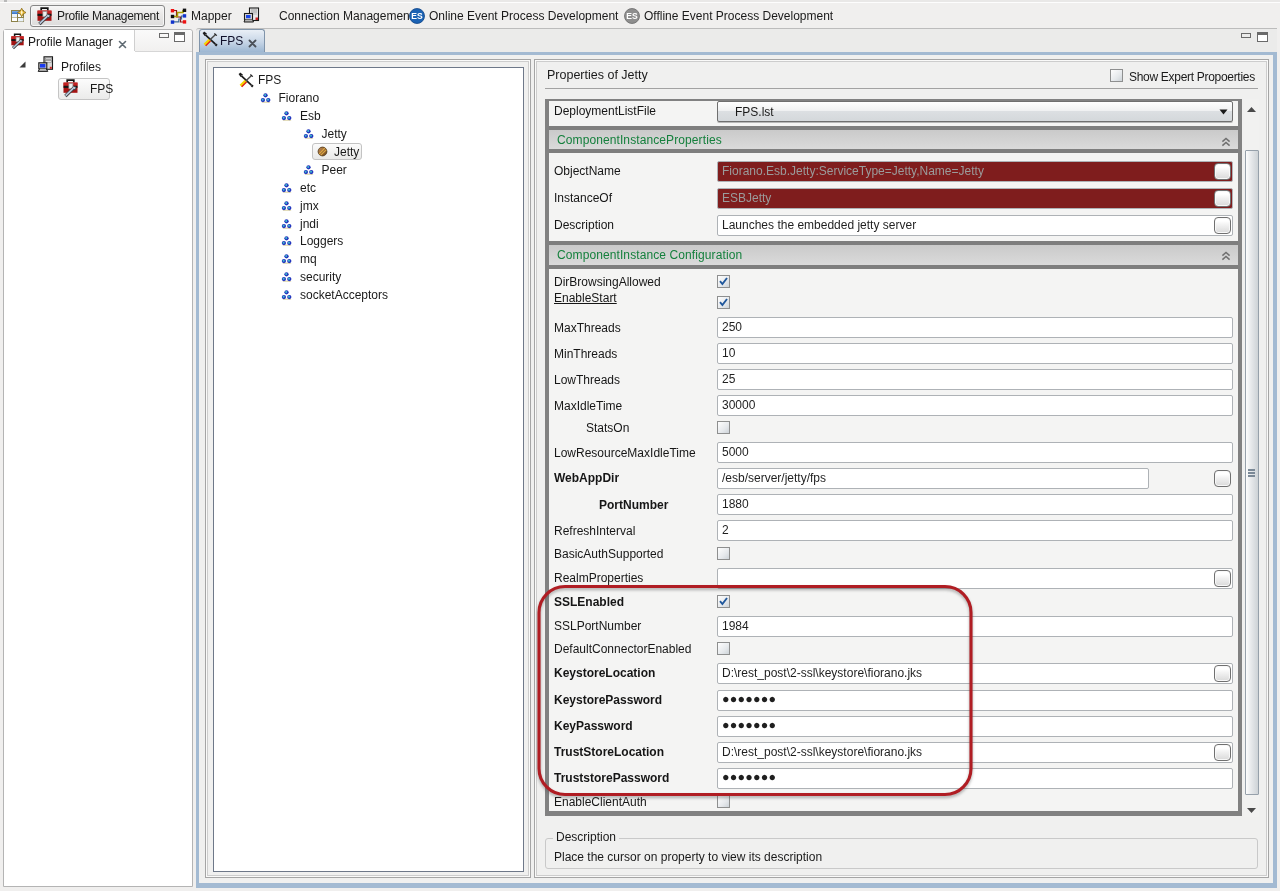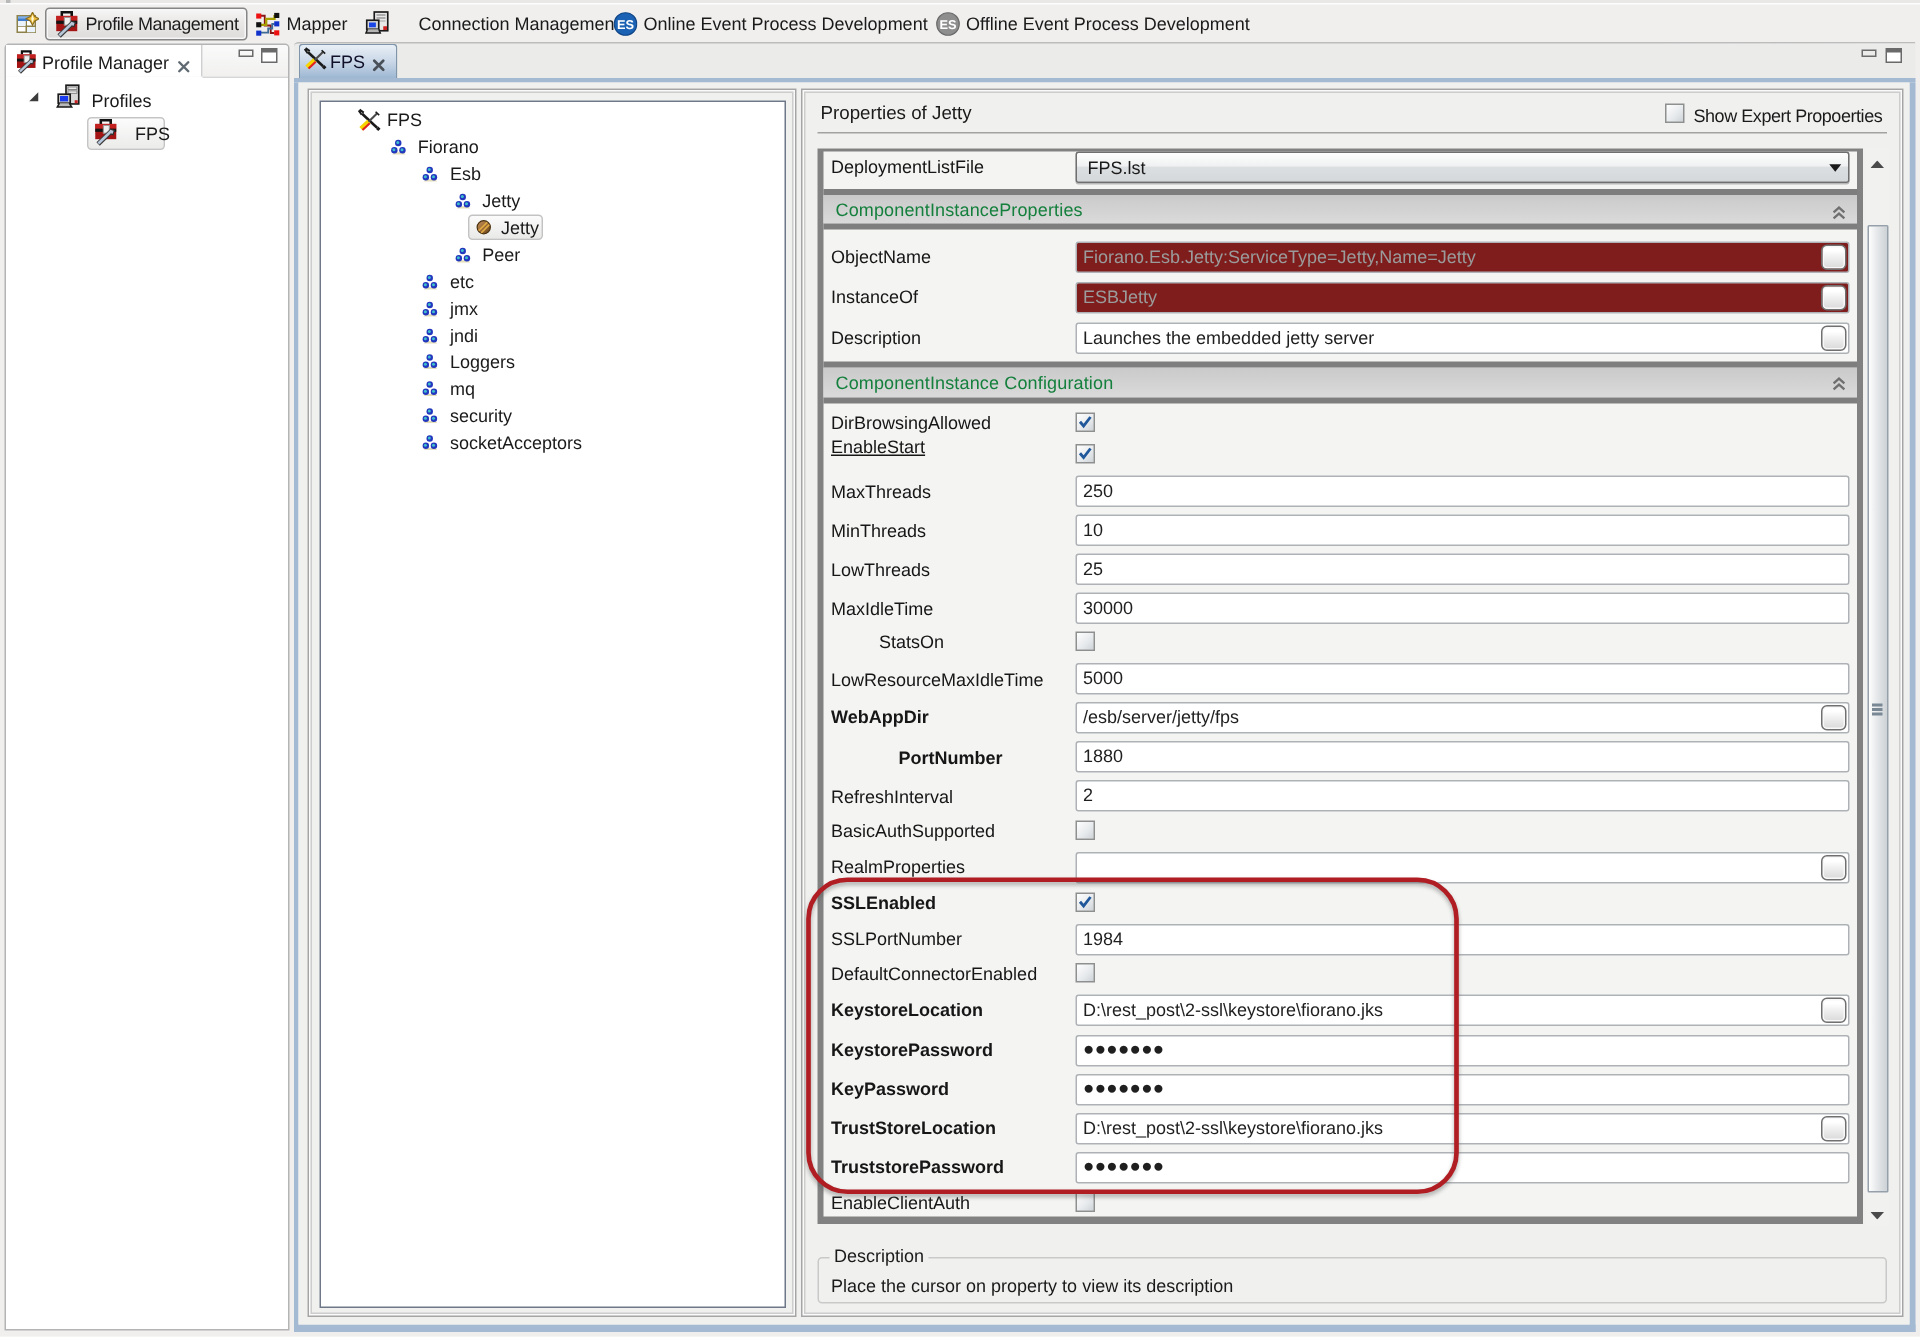--- a/index.html
+++ b/index.html
@@ -281,21 +281,21 @@
 <div class="t" style="left:300.0px;top:287px;">socketAcceptors</div>
 <div style="left:534px;top:59px;width:735px;height:819px;border:1px solid #a5a5a5;background:#fafaf9;"></div>
 <div style="left:536px;top:61px;width:731px;height:815px;border:1px solid #cdcdcd;background:#f0f0ef;"></div>
 <div class="t" style="left:547px;top:67px;font-size:12.5px;">Properties of Jetty</div>
 <div class="cb" style="left:1110px;top:69px;width:13px;height:13px;"></div>
 <div class="t" style="left:1129px;top:69px;letter-spacing:-0.3px;">Show Expert Propoerties</div>
 <div style="left:545px;top:88px;width:713px;height:1px;background:#a2a2a2;"></div>
 <div style="left:545px;top:99px;width:697px;height:717px;border:4px solid #818181;border-top-width:2px;border-bottom-width:5px;background:#f4f4f3;"></div>
 <div class="t lbl" style="left:554px;top:103px;">DeploymentListFile</div>
 <div style="left:717px;top:101px;width:516px;height:21px;border:1px solid #6f6f6f;border-radius:2px;background:linear-gradient(#fefefe,#f0f1f2 45%,#dcdfe2 50%,#d4d8db);box-shadow:0 1px 0 #b8b8b8;">
-    <div style="position:absolute;left:7px;top:1.5px;" class="t">FPS.lst</div>
+    <div style="position:absolute;left:17px;top:1.5px;" class="t">FPS.lst</div>
     <svg width="9" height="6" viewBox="0 0 9 6" style="position:absolute;left:501px;top:7px">
       <path d="M0.5 0.5 L8.5 0.5 L4.5 5.5 Z" fill="#1a1a1a"></path>
     </svg>
   </div>
 <div class="sec" style="left:549px;top:126px;width:689px;height:27px;"></div>
 <div class="t sectext" style="left:557px;top:131.5px;">ComponentInstanceProperties</div>
 <div style="left:1221px;top:136px;width:10px;height:10px;"><svg style="" width="10" height="10" viewBox="0 0 10 10">
 <path d="M1.4 4.6 L5 1.4 L8.6 4.6 M1.4 8.6 L5 5.4 L8.6 8.6" fill="none" stroke="#6f6f6f" stroke-width="1.5"></path>
 </svg></div>
 <div class="t lbl" style="left:554px;top:163px;">ObjectName</div>
@@ -330,21 +330,21 @@
 <div class="inp t" style="left:717px;top:343.0px;width:516px;height:21px;">10</div>
 <div class="t lbl" style="left:554px;top:371.5px;">LowThreads</div>
 <div class="inp t" style="left:717px;top:369.0px;width:516px;height:21px;">25</div>
 <div class="t lbl" style="left:554px;top:397.5px;">MaxIdleTime</div>
 <div class="inp t" style="left:717px;top:395.0px;width:516px;height:21px;">30000</div>
 <div class="t lbl" style="left:554px;top:419.5px;margin-left:32px;">StatsOn</div>
 <div class="cb" style="left:717px;top:421.0px;width:13px;height:13px;overflow:visible;"></div>
 <div class="t lbl" style="left:554px;top:444.5px;">LowResourceMaxIdleTime</div>
 <div class="inp t" style="left:717px;top:442.0px;width:516px;height:21px;">5000</div>
 <div class="t lbl b" style="left:554px;top:470px;">WebAppDir</div>
-<div class="inp t" style="left:717px;top:467.5px;width:516px;height:21px;">/esb/server/jetty/fps</div>
+<div class="inp t" style="left:717px;top:467.5px;width:432px;height:21px;">/esb/server/jetty/fps</div>
 <div class="btn" style="left:1214px;top:469.5px;width:17px;height:17px;"></div>
 <div class="t lbl b" style="left:554px;top:496.5px;margin-left:45px;">PortNumber</div>
 <div class="inp t" style="left:717px;top:494.0px;width:516px;height:21px;">1880</div>
 <div class="t lbl" style="left:554px;top:522.5px;">RefreshInterval</div>
 <div class="inp t" style="left:717px;top:520.0px;width:516px;height:21px;">2</div>
 <div class="t lbl" style="left:554px;top:545.5px;">BasicAuthSupported</div>
 <div class="cb" style="left:717px;top:547.0px;width:13px;height:13px;overflow:visible;"></div>
 <div class="t lbl" style="left:554px;top:570px;">RealmProperties</div>
 <div class="inp t" style="left:717px;top:567.5px;width:516px;height:21px;"></div>
 <div class="btn" style="left:1214px;top:569.5px;width:17px;height:17px;"></div>

